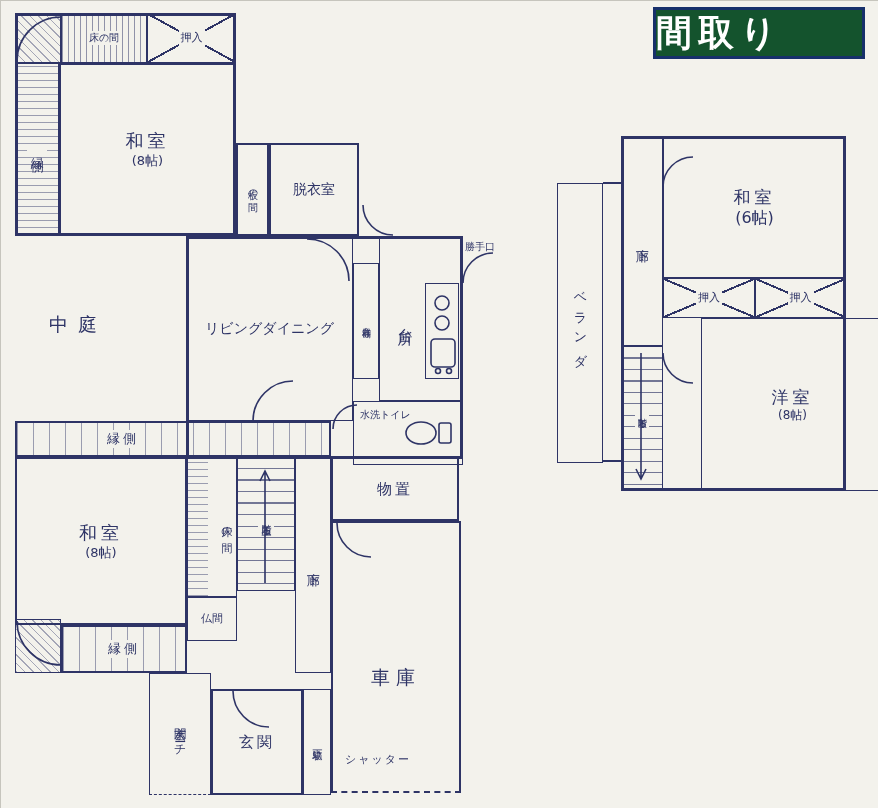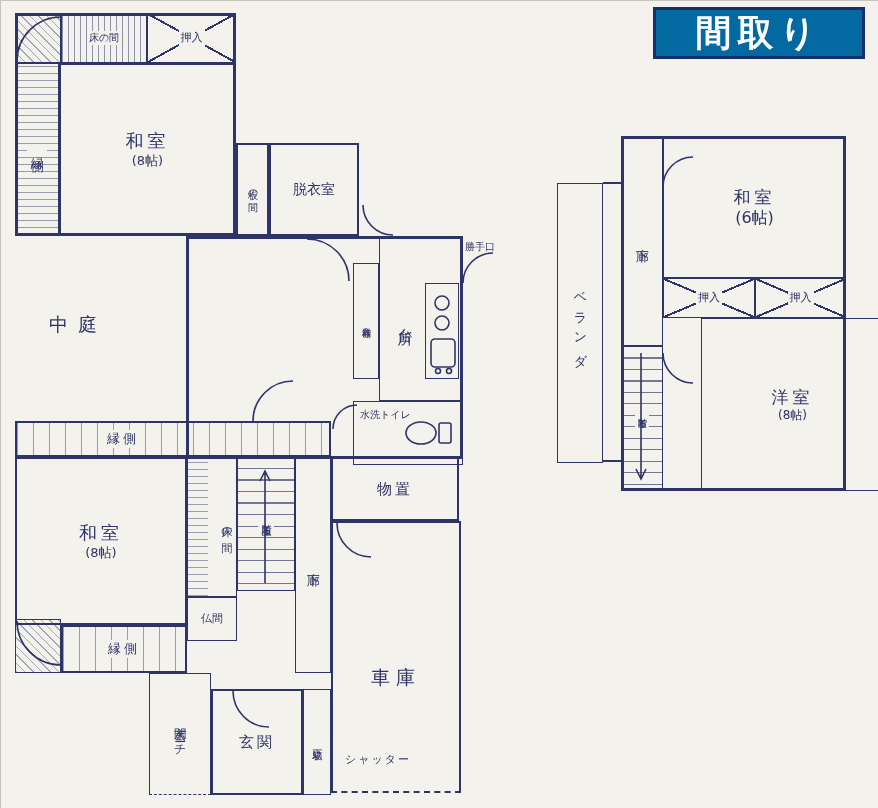--- a/index.html
+++ b/index.html
@@ -20,22 +20,22 @@
   .lbl{position:absolute;line-height:1.2;}
   .hatch-h{background-image:repeating-linear-gradient(0deg,rgba(46,52,102,.45) 0 1px,transparent 1px 7px);}
   .hatch-v{background-image:repeating-linear-gradient(90deg,rgba(46,52,102,.5) 0 1px,transparent 1px 6px);}
   .hatch-d{background-image:repeating-linear-gradient(45deg,rgba(46,52,102,.4) 0 1px,transparent 1px 6px);}
   .ticks{background-image:repeating-linear-gradient(90deg,rgba(46,52,102,.45) 0 1px,transparent 1px 16px);}
   .xbox{background-image:
     linear-gradient(to top right,transparent calc(50% - 1px),#2e3466 calc(50% - 1px) calc(50% + 1px),transparent calc(50% + 1px)),
     linear-gradient(to bottom right,transparent calc(50% - 1px),#2e3466 calc(50% - 1px) calc(50% + 1px),transparent calc(50% + 1px));}
   .stairs{background-image:repeating-linear-gradient(180deg,transparent 0 10px,rgba(46,52,102,.65) 10px 11.5px);}
   .banner{
-    position:absolute;display:flex;align-items:center;justify-content:center;
-    background:#0369a1;border:3px solid #17306b;color:#fff;font-weight:bold;box-sizing:border-box;
+    position:absolute;display:flex;align-items:center;
+    background:#14532d;border:3px solid #17306b;color:#fff;font-weight:bold;box-sizing:border-box;
   }
   .overlay{position:absolute;left:0;top:0;pointer-events:none;}
 </style>
 </head>
 <body>
 
 <div class="canvas">
 
   <div class="outline" style="left:14px;top:12px;width:221px;height:223px"></div>
 
@@ -64,20 +64,23 @@
 
   <div class="room" style="left:268px;top:142px;width:90px;height:93px">
     <span style="font-size:14px">脱衣室</span>
   </div>
 
 
   <span class="lbl" style="left:464px;top:240px;font-size:10px">勝手口</span>
 
   <div class="outline" style="left:185px;top:235px;width:277px;height:223px"></div>
 
+  <div class="room thin" style="left:185px;top:235px;width:167px;height:185px">
+    <span style="font-size:14px">リビングダイニング</span>
+  </div>
 
   <div class="room thin" style="left:352px;top:262px;width:26px;height:116px">
     <span class="vtext" style="font-size:9px;letter-spacing:1px">食器棚</span>
   </div>
 
   <div class="room thin" style="left:378px;top:235px;width:84px;height:165px">
     <span class="vtext" style="font-size:15px;transform:translateX(-16px)">台所</span>
   </div>
 
   <div class="room thin" style="left:424px;top:282px;width:34px;height:96px"></div>

